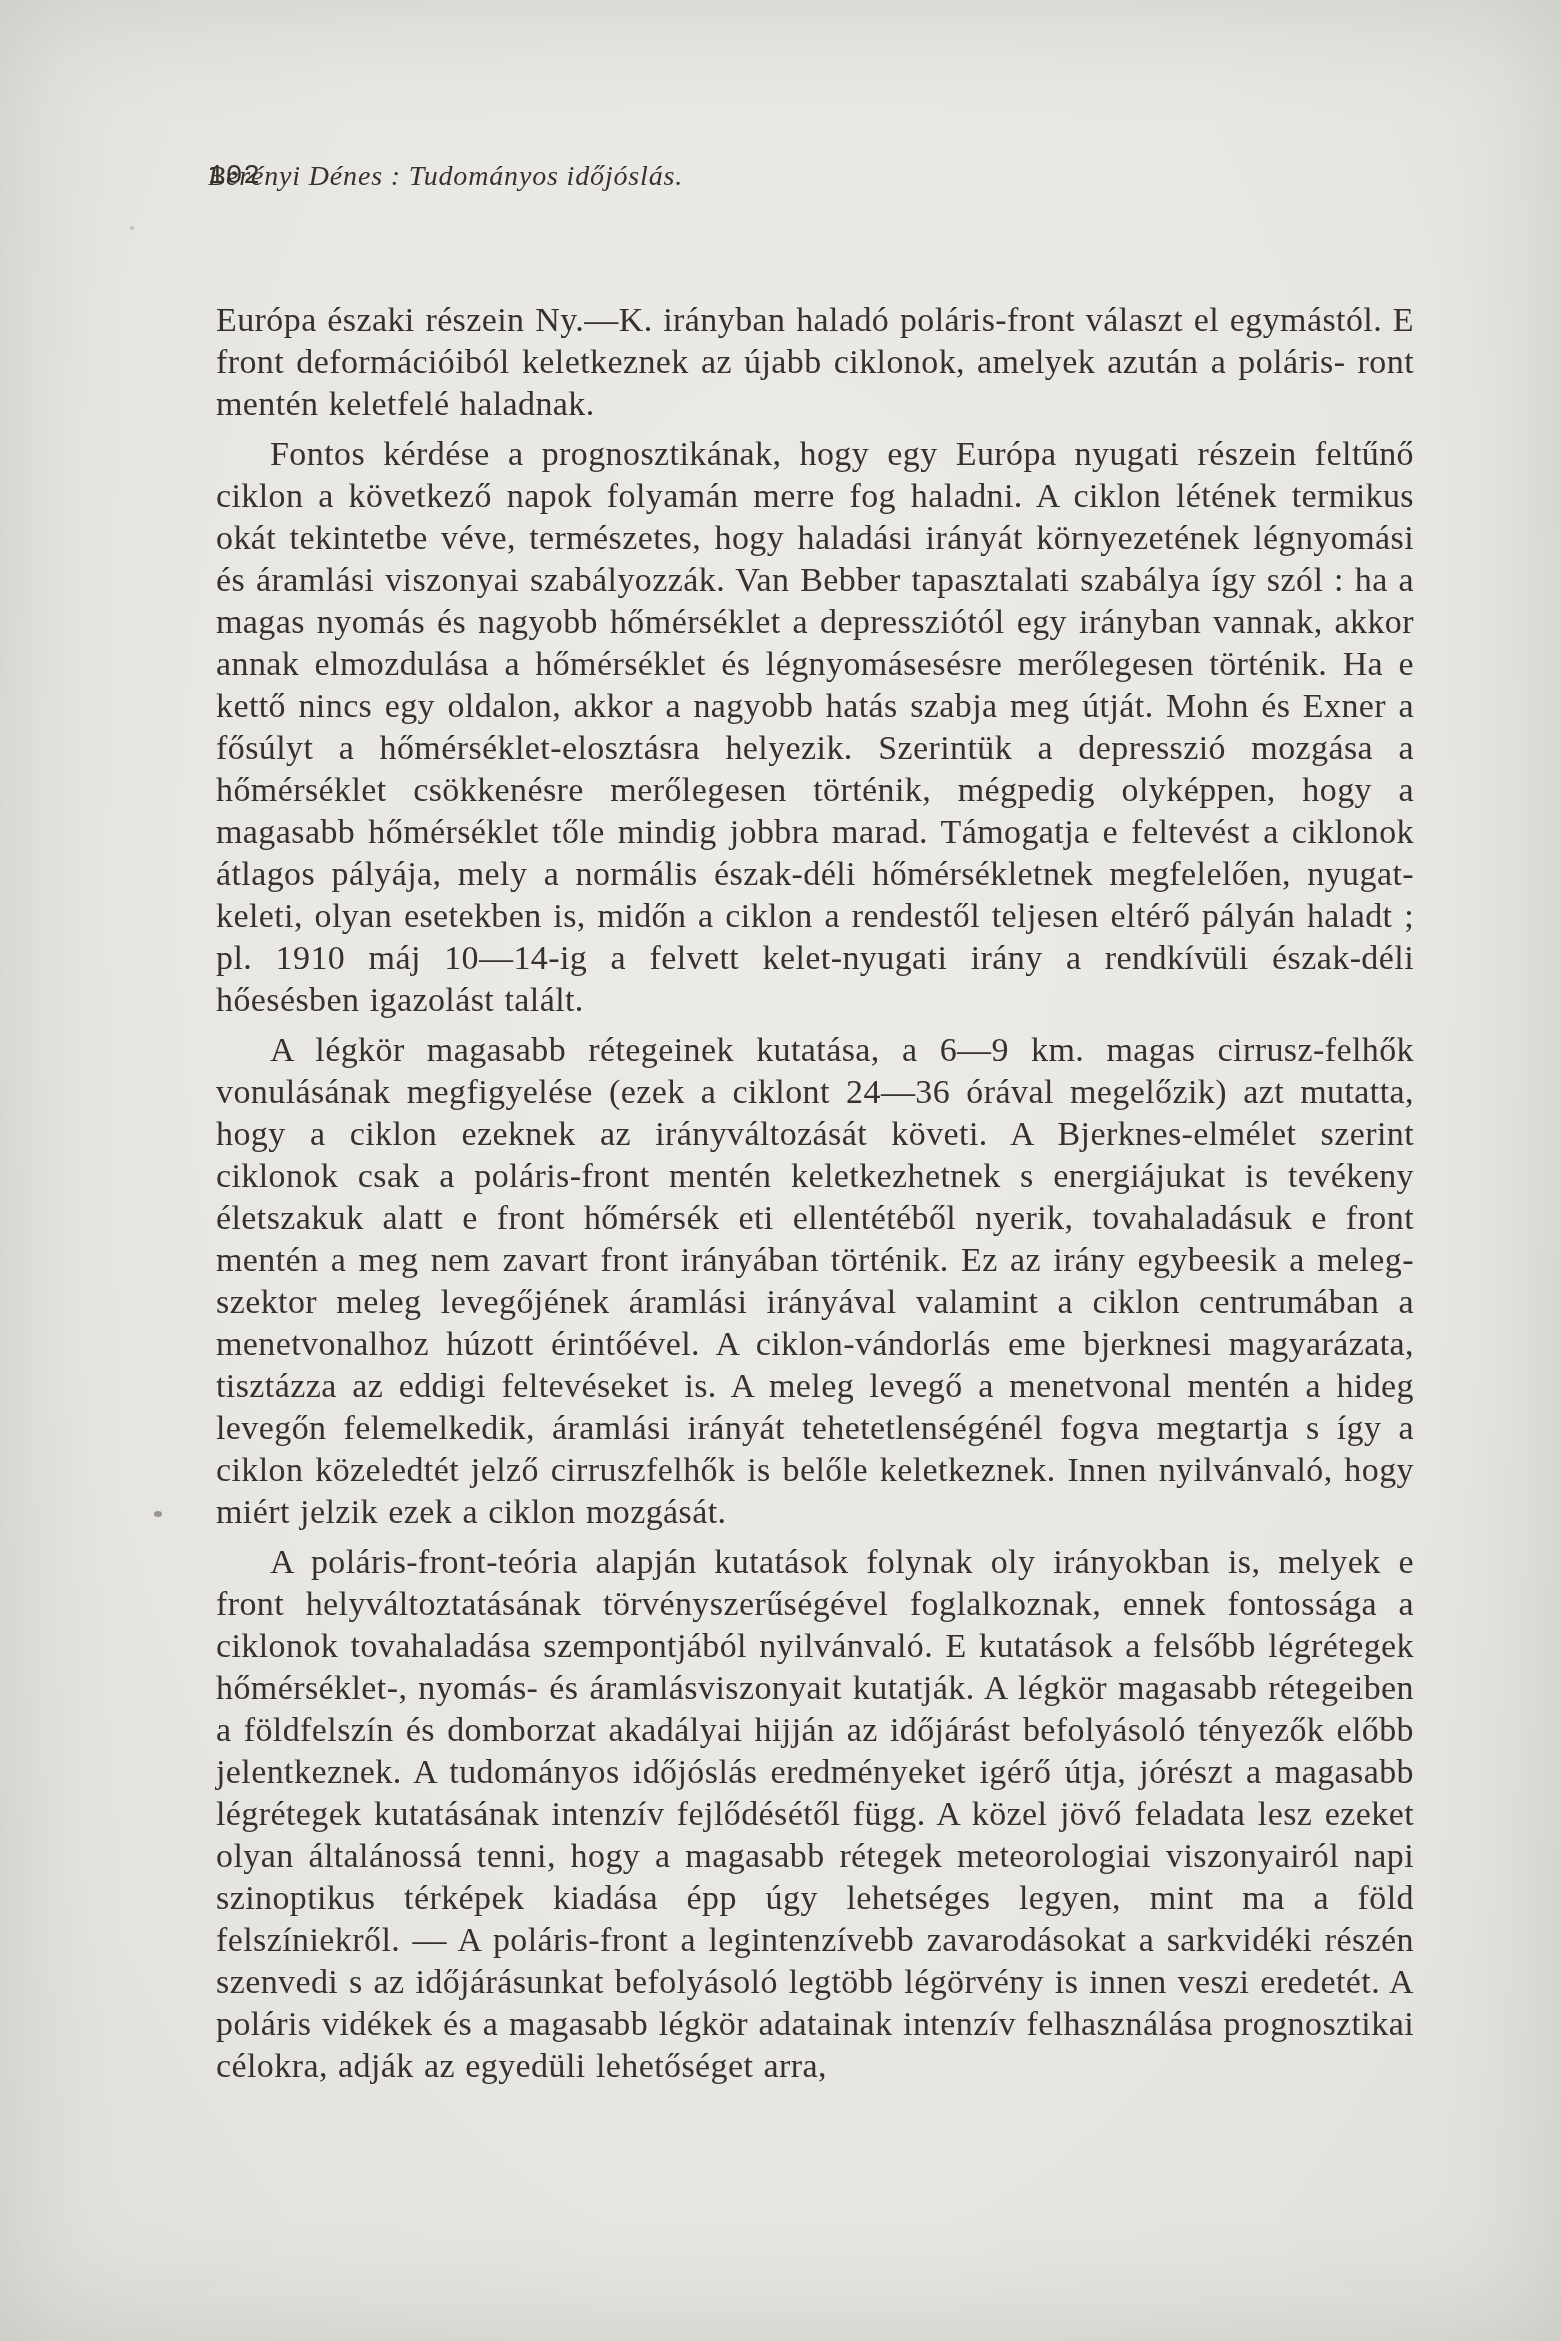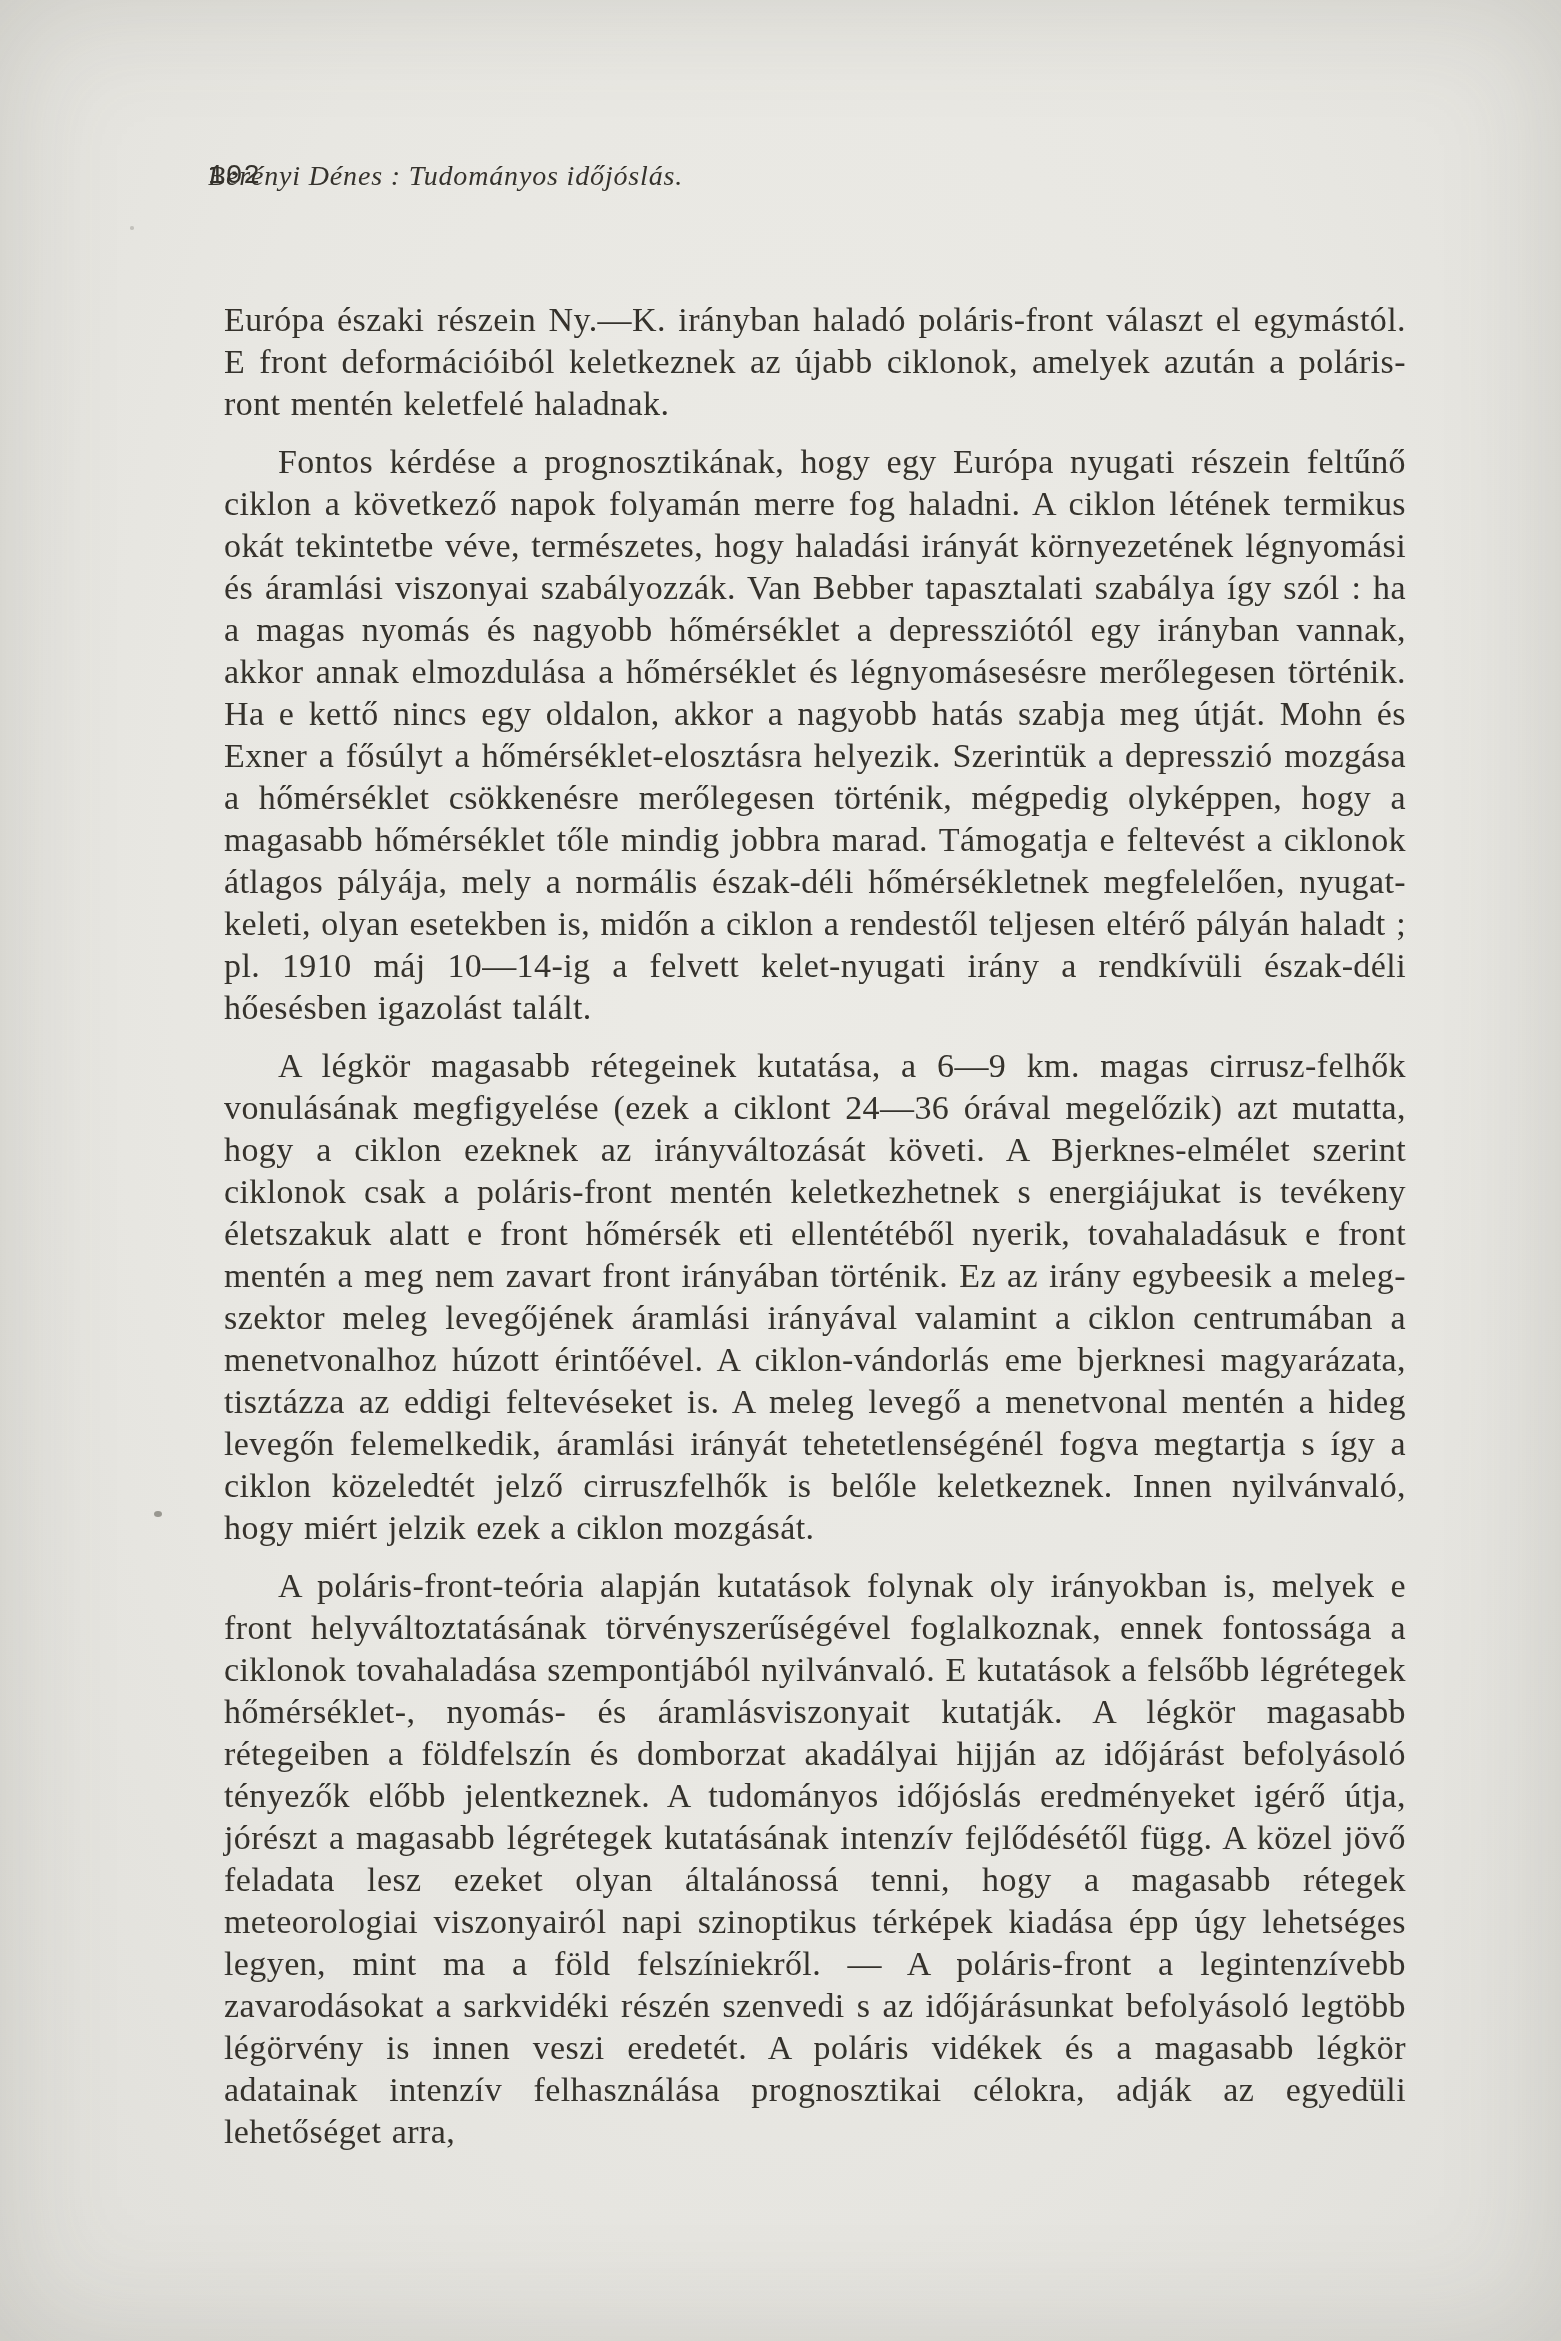--- a/index.html
+++ b/index.html
@@ -53,21 +53,21 @@
   }
   .body-text {
     margin-top: 97px;
     font-size: 34px;
     line-height: 42px;
     text-align: justify;
     letter-spacing: 0.012em;
     word-spacing: 0.04em;
   }
   .body-text p {
-    margin: 16px;
+    margin: 8px;
     padding: 0;
   }
   .body-text p.indent {
     text-indent: 54px;
   }
   .speck {
     position: absolute;
     background: #5a574f;
     border-radius: 50%;
     opacity: 0.55;

